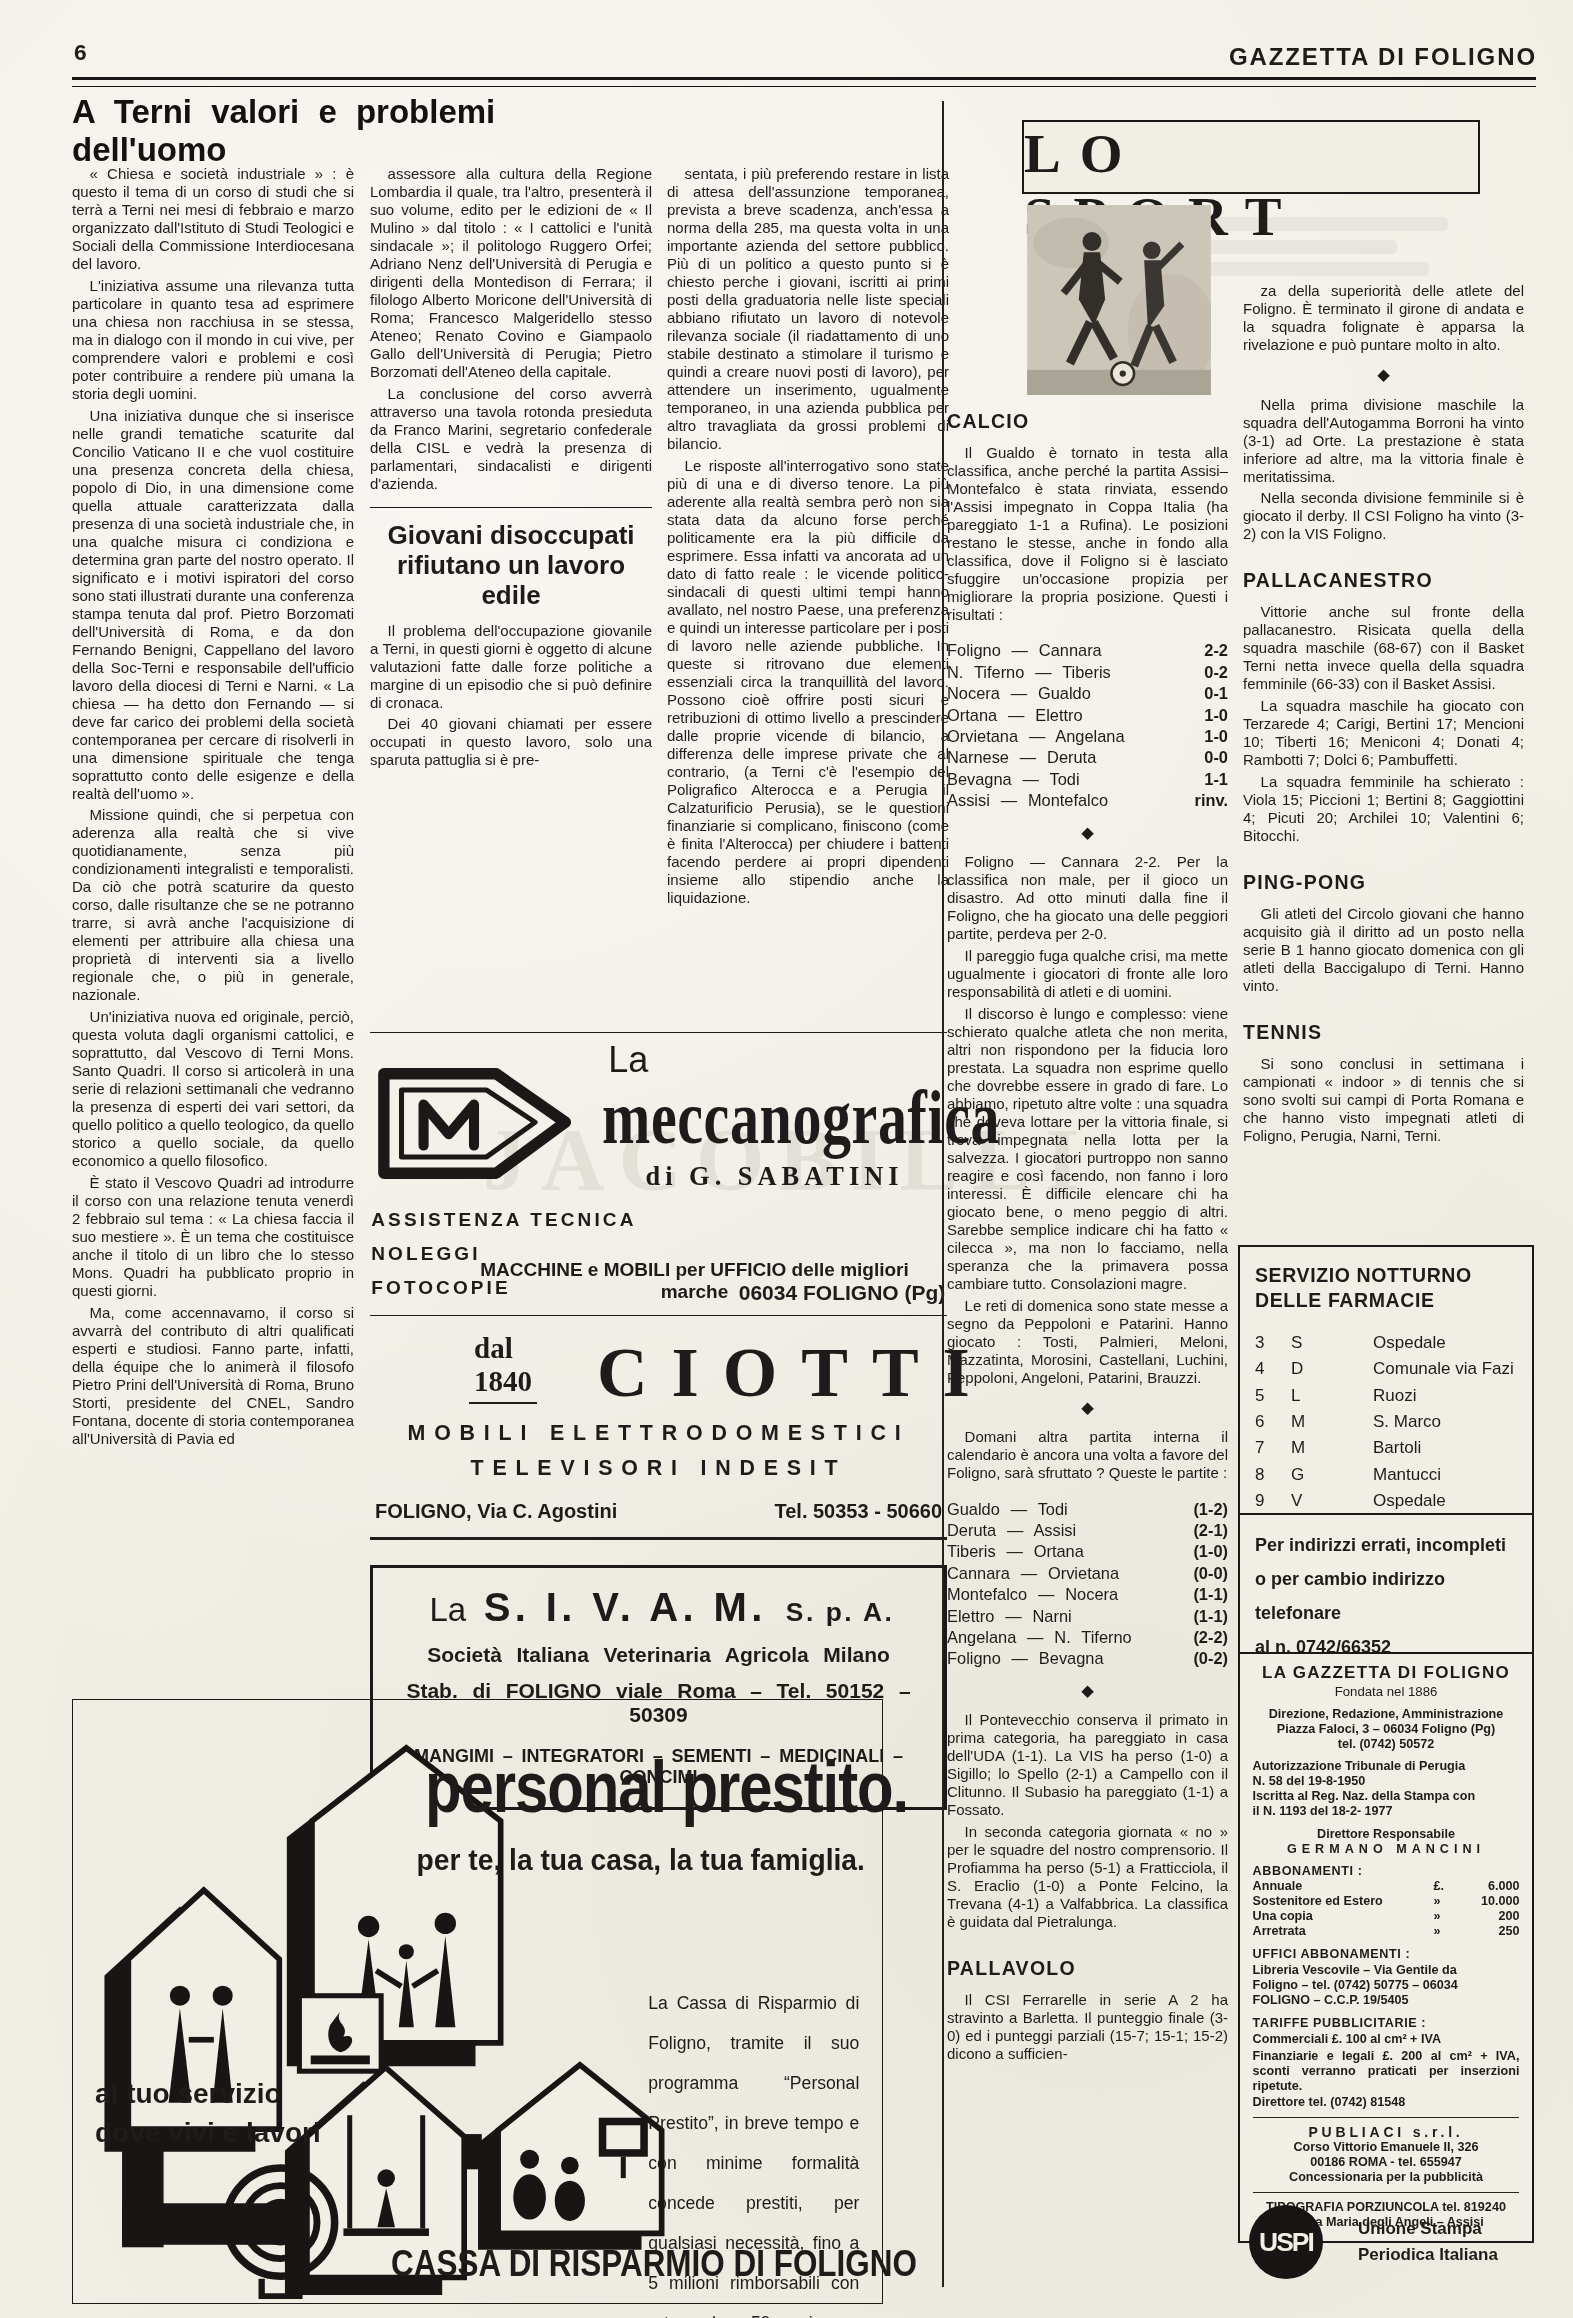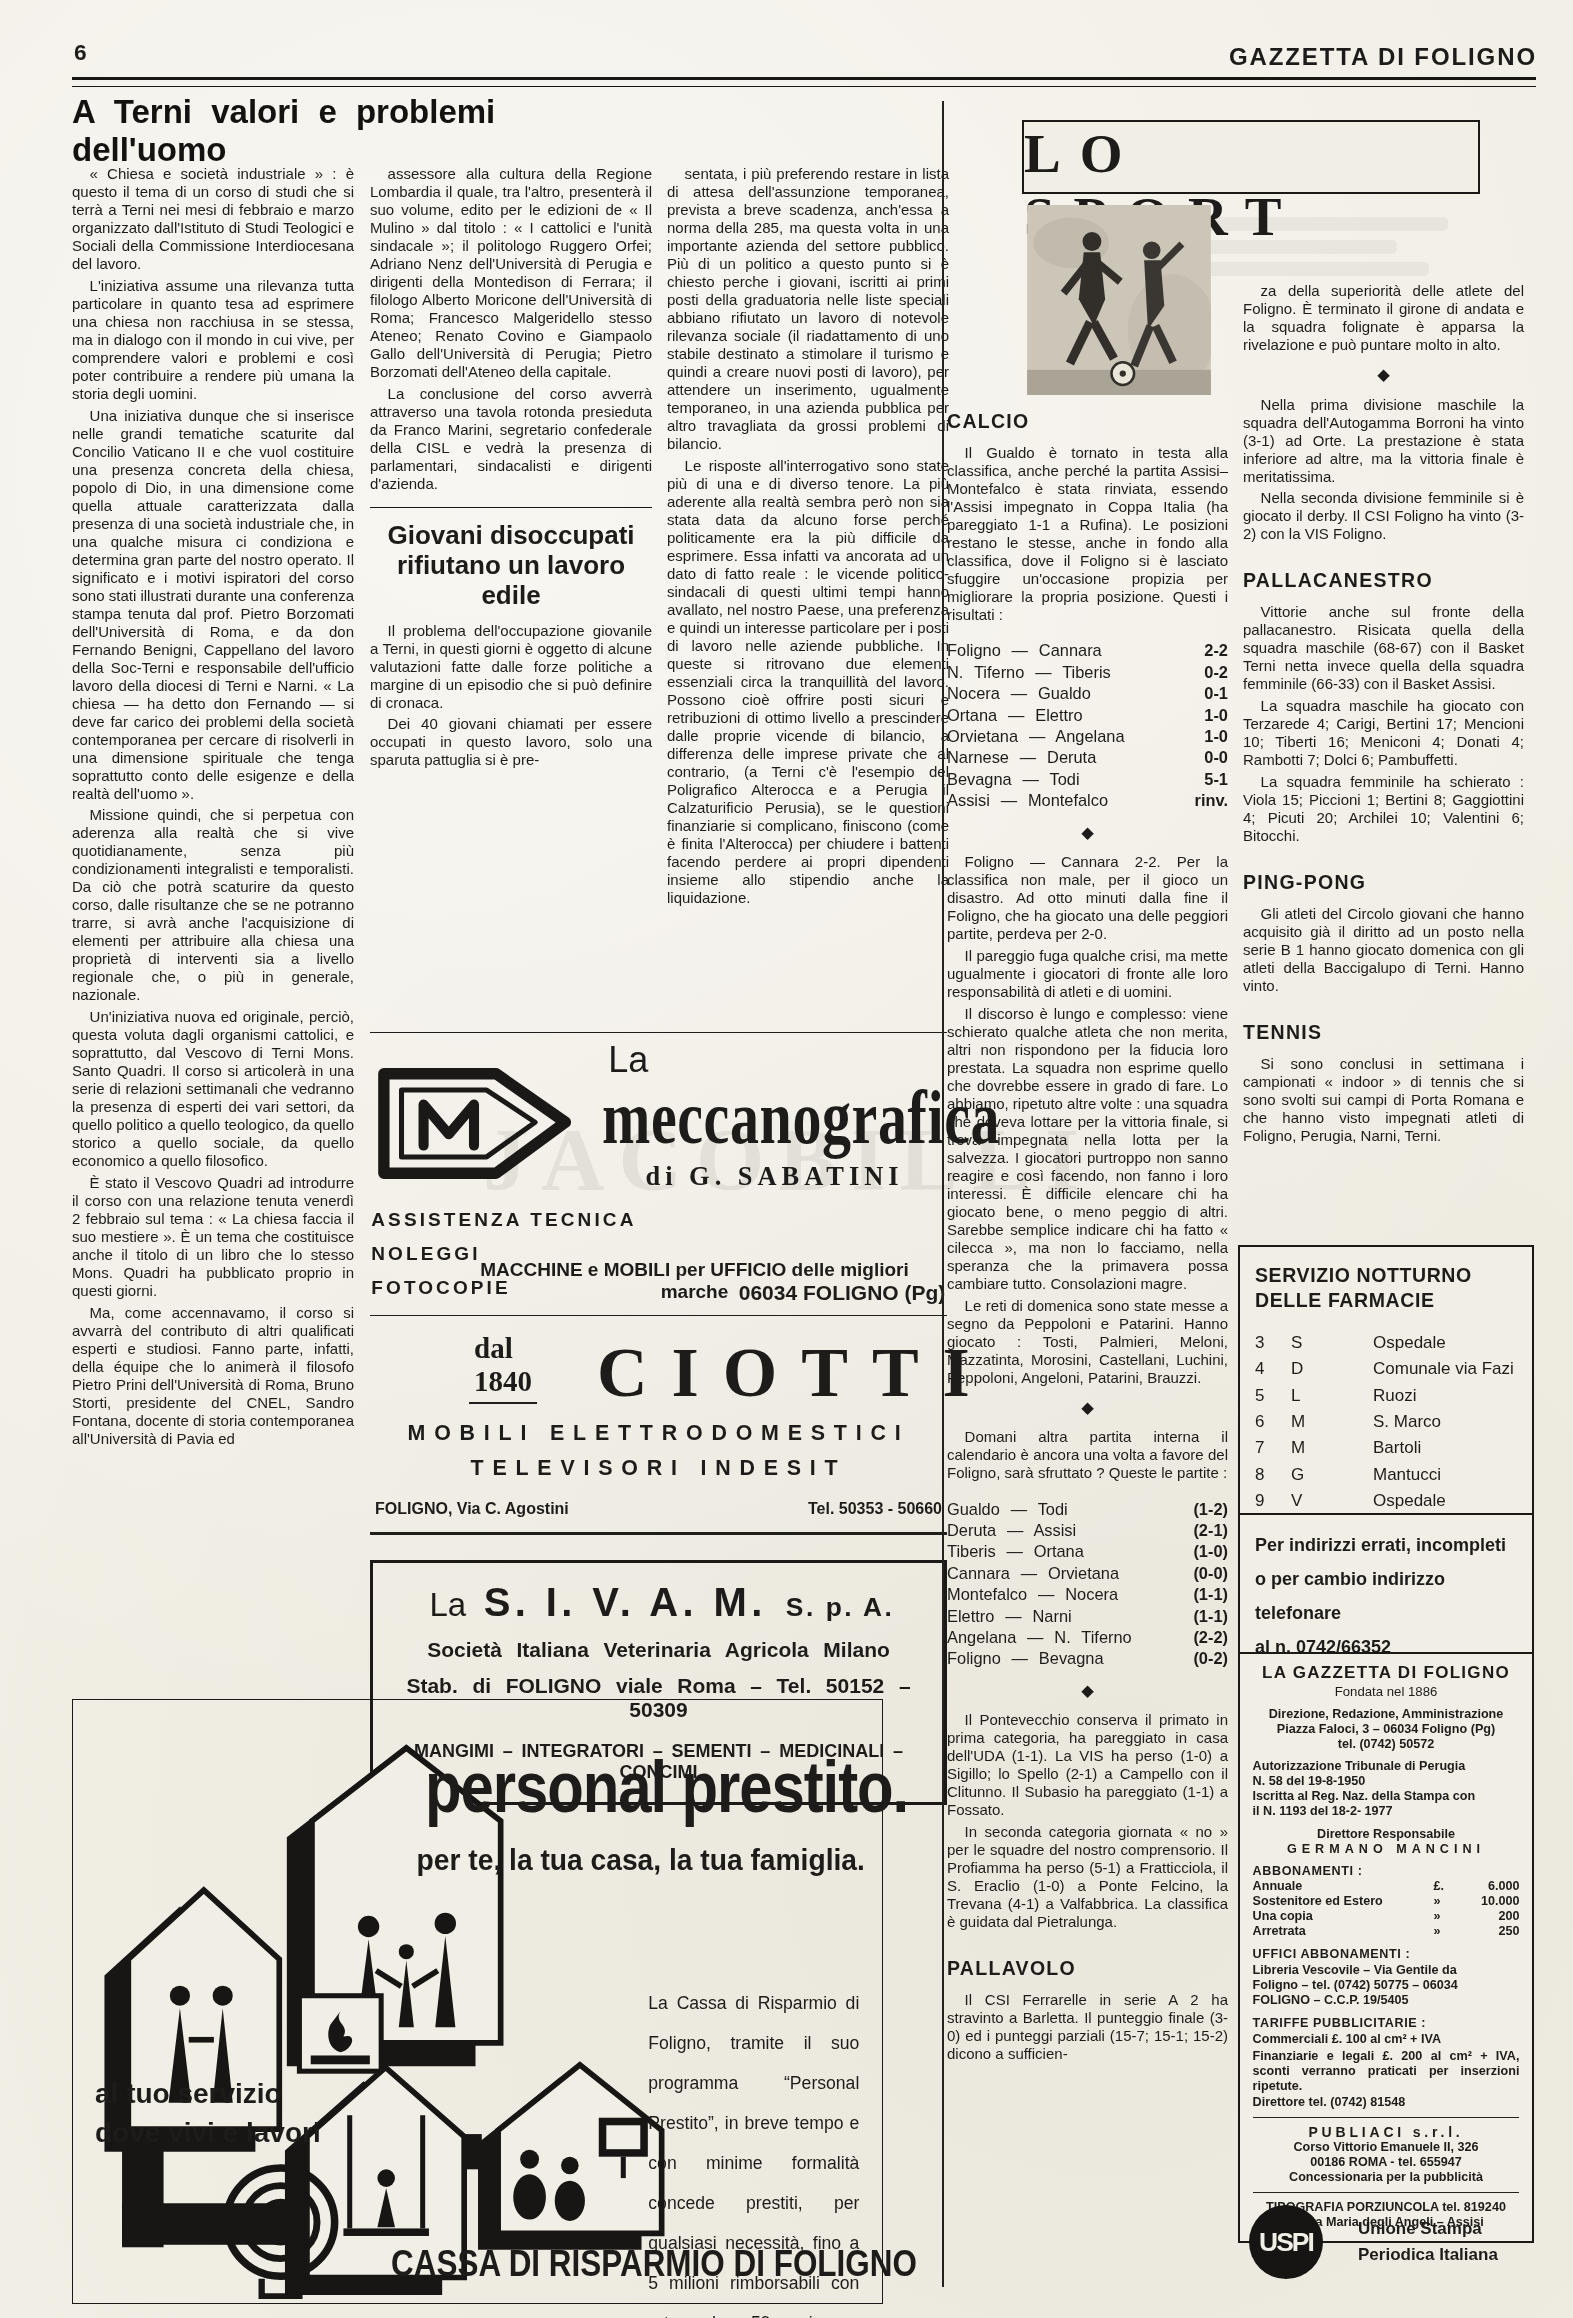--- a/index.html
+++ b/index.html
@@ -44,21 +44,21 @@
   .mec-bottom{position:absolute;left:1.3px;bottom:10px;width:574px;display:flex;
               justify-content:space-between;font-weight:bold;font-size:21px;}
   .ad-ciotti{position:relative;padding:16.4px 5px 14px 5px;border-bottom:3.1px solid #201e1c;}
   .ciotti-row1{display:flex;align-items:flex-end;}
   .ciotti-since{font-family:"Liberation Serif",serif;font-size:29px;font-weight:bold;
                 border-bottom:2.5px solid #201e1c;padding:0 5px 3.8px 5px;margin-left:94px;}
   .ciotti-name{font-family:"Liberation Serif",serif;font-weight:900;font-size:70px;line-height:63px;
                letter-spacing:24px;margin-left:60px;}
   .ciotti-line1{margin-top:16.4px;text-align:center;font-weight:bold;font-size:21.4px;letter-spacing:8.8px;}
   .ciotti-line2{margin-top:10px;text-align:center;font-weight:bold;font-size:21.4px;letter-spacing:8.8px;}
-  .ciotti-bottom{margin-top:19px;display:flex;justify-content:space-between;font-weight:bold;font-size:16px;}
+  .ciotti-bottom{margin-top:19px;display:flex;justify-content:space-between;font-weight:bold;font-size:20px;}
   .ad-sivam{margin-top:25px;border:3.1px solid #1c1a18;padding:17.6px 21.4px 19px 21.4px;}
   .sivam-row1{display:flex;align-items:baseline;margin-left:35px;}
   .sivam-la{font-size:33px;}
   .sivam-name{font-weight:900;font-size:40px;letter-spacing:4.4px;margin-left:17.6px;}
   .sivam-suffix{font-size:26.4px;font-weight:600;margin-left:19px;letter-spacing:2.5px;}
   .sivam-line{text-align:center;font-weight:bold;font-size:21px;margin-top:12.6px;word-spacing:8.8px;}
   .sivam-line.small{font-size:18px;margin-top:19px;word-spacing:3.8px;}
   
   .pp-box{position:absolute;left:72px;top:1699px;width:809px;height:603px;
           border:1.9px solid #1c1a18;}
@@ -348,21 +348,21 @@
       <div class="score-row">
           <span class="m">Orvietana — Angelana</span>
           <span class="s">1-0</span>
         </div>
       <div class="score-row">
           <span class="m">Narnese — Deruta</span>
           <span class="s">0-0</span>
         </div>
       <div class="score-row">
           <span class="m">Bevagna — Todi</span>
-          <span class="s">5-1</span>
+          <span class="s">1-1</span>
         </div>
       <div class="score-row">
           <span class="m">Assisi — Montefalco</span>
           <span class="s">rinv.</span>
         </div>
     </div>
 
     <div class="diamond">◆</div>
 
     <p>Foligno — Cannara 2-2. Per la classifica non male, per il gioco un disastro. Ad otto minuti dalla fine il Foligno, che ha giocato una delle peggiori partite, perdeva per 2-0.</p>

